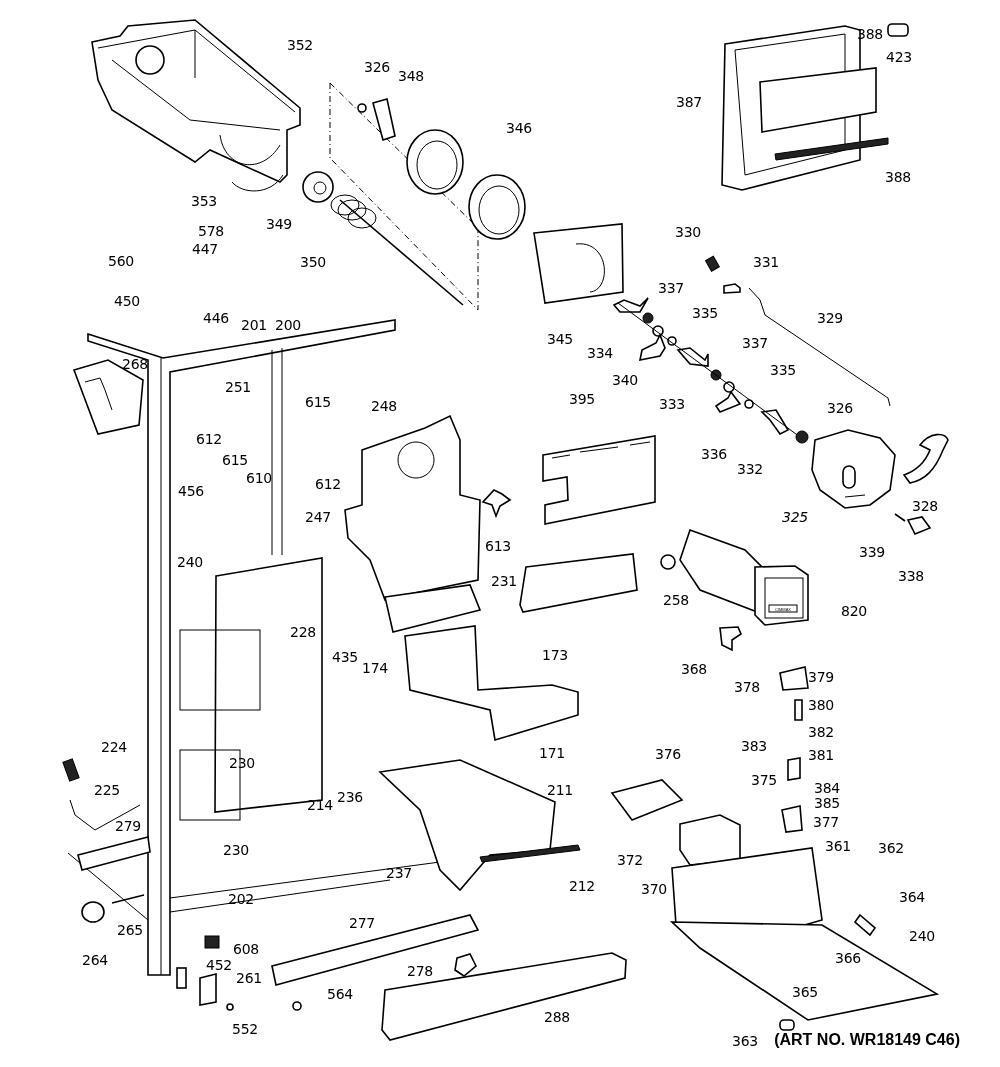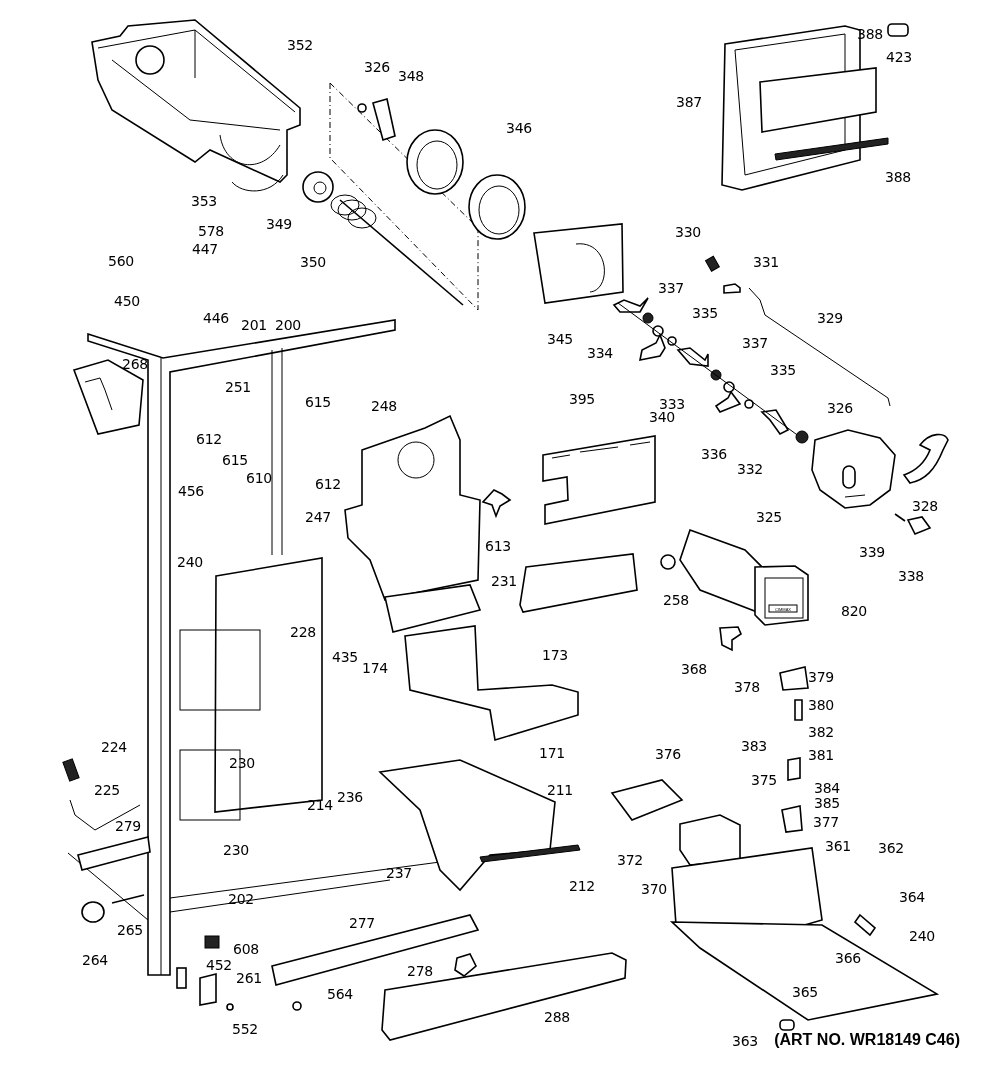--- a/index.html
+++ b/index.html
@@ -189,30 +189,30 @@
     <div class="lbl" style="left: 870px; top: 34px;">388</div>
     <div class="lbl" style="left: 899px; top: 57px;">423</div>
     <div class="lbl" style="left: 898px; top: 177px;">388</div>
     <div class="lbl" style="left: 688px; top: 232px;">330</div>
     <div class="lbl" style="left: 766px; top: 262px;">331</div>
     <div class="lbl" style="left: 671px; top: 288px;">337</div>
     <div class="lbl" style="left: 705px; top: 313px;">335</div>
     <div class="lbl" style="left: 830px; top: 318px;">329</div>
     <div class="lbl" style="left: 755px; top: 343px;">337</div>
     <div class="lbl" style="left: 783px; top: 370px;">335</div>
-    <div class="lbl" style="left: 625px; top: 417px; margin-left: 37px;">340</div>
+    <div class="lbl" style="left: 625px; top: 380px;">340</div>
     <div class="lbl" style="left: 672px; top: 404px;">333</div>
     <div class="lbl" style="left: 840px; top: 408px;">326</div>
     <div class="lbl" style="left: 714px; top: 454px;">336</div>
     <div class="lbl" style="left: 750px; top: 469px;">332</div>
     <div class="lbl" style="left: 582px; top: 399px;">395</div>
     <div class="lbl" style="left: 498px; top: 546px;">613</div>
     <div class="lbl" style="left: 504px; top: 581px;">231</div>
     <div class="lbl" style="left: 676px; top: 600px;">258</div>
-    <div class="lbl" style="left: 769px; top: 517px;">325</div>
+    <div class="lbl" style="left: 795px; top: 517px; font-style: italic;">325</div>
     <div class="lbl" style="left: 925px; top: 506px;">328</div>
     <div class="lbl" style="left: 872px; top: 552px;">339</div>
     <div class="lbl" style="left: 911px; top: 576px;">338</div>
     <div class="lbl" style="left: 854px; top: 611px;">820</div>
     <div class="lbl" style="left: 694px; top: 669px;">368</div>
     <div class="lbl" style="left: 190px; top: 562px;">240</div>
     <div class="lbl" style="left: 303px; top: 632px;">228</div>
     <div class="lbl" style="left: 345px; top: 657px;">435</div>
     <div class="lbl" style="left: 375px; top: 668px;">174</div>
     <div class="lbl" style="left: 555px; top: 655px;">173</div>

